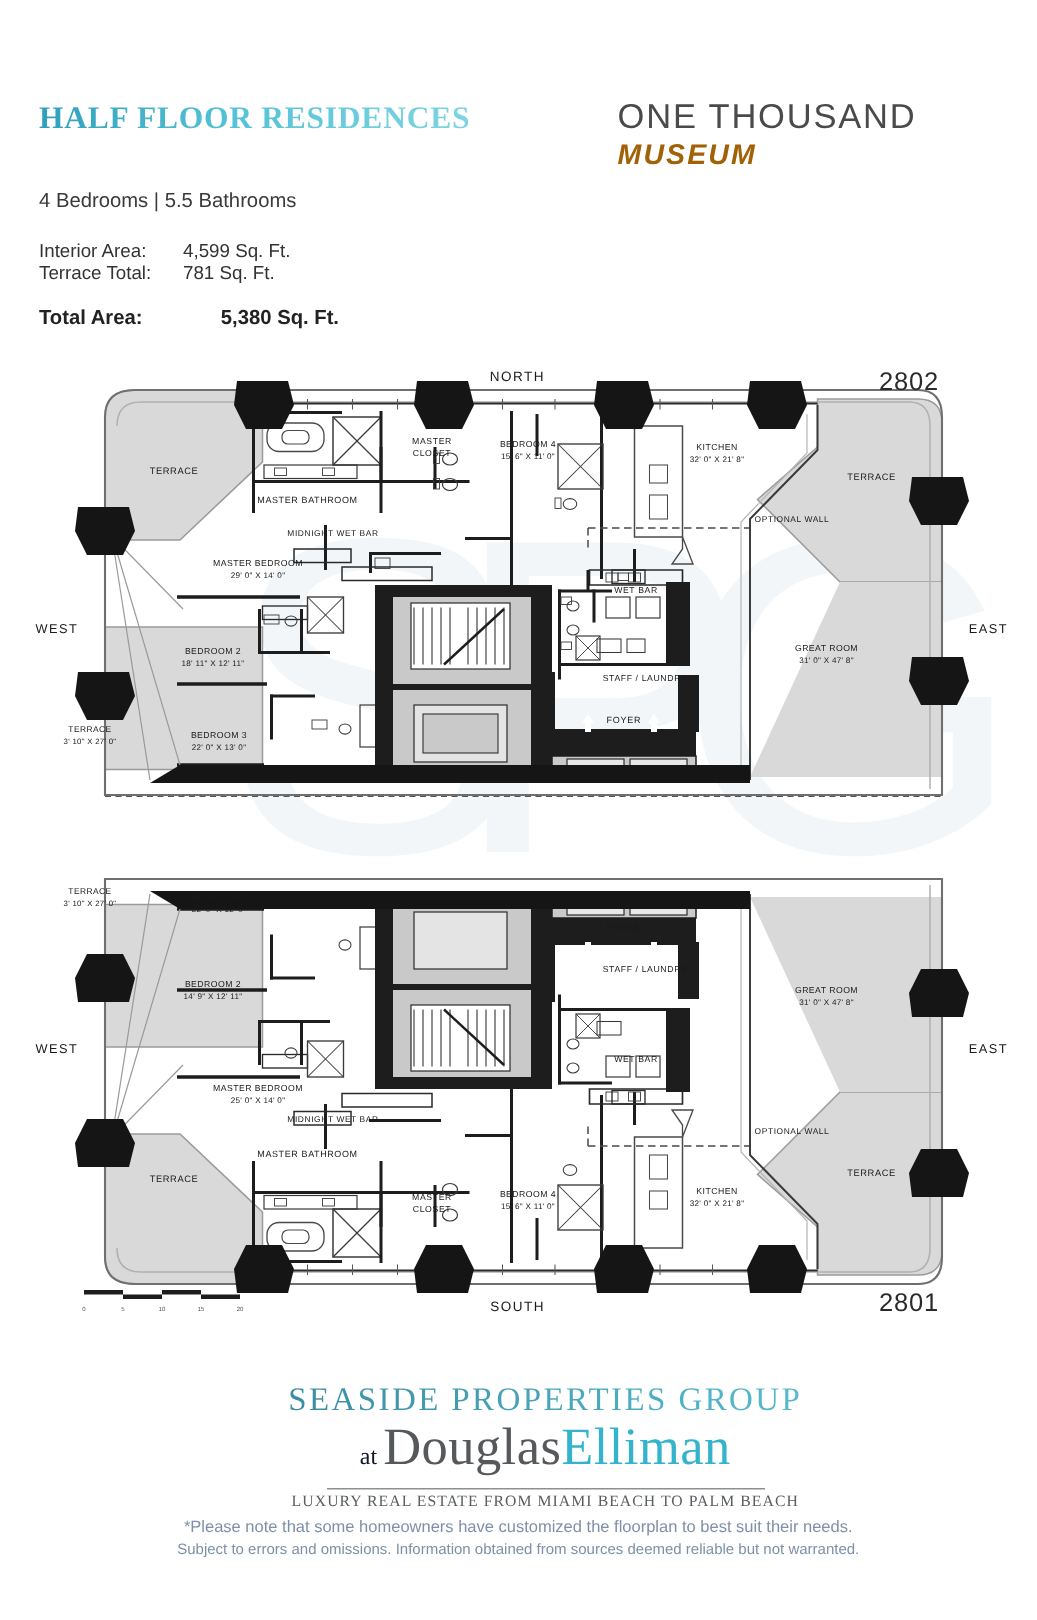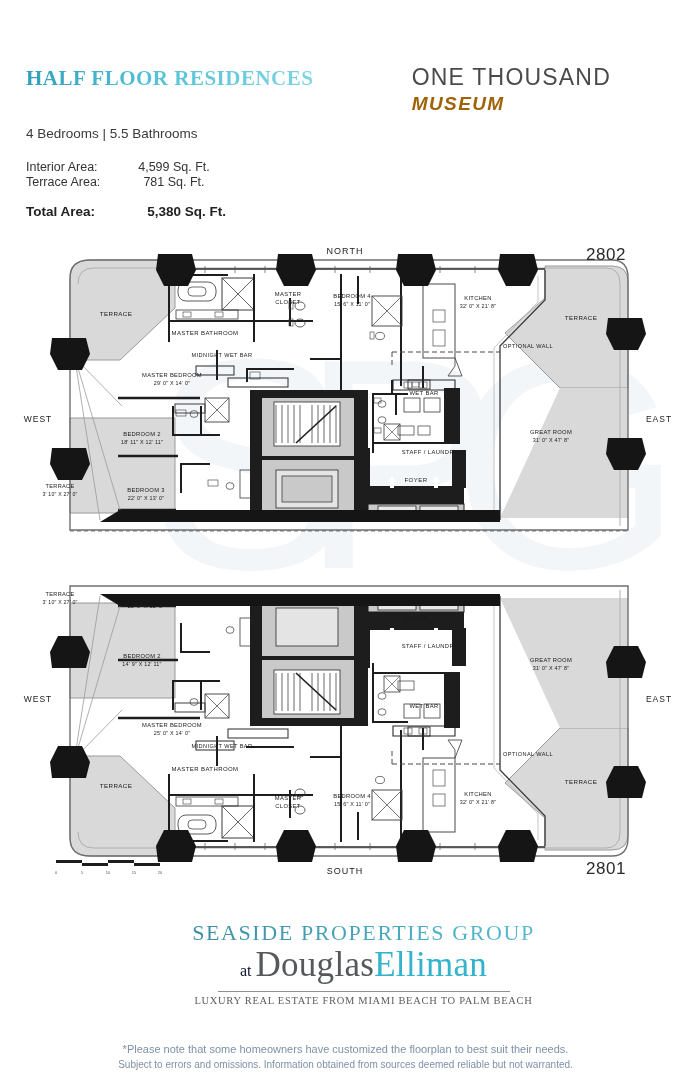--- a/index.html
+++ b/index.html
@@ -25,21 +25,21 @@
     position: absolute; left: 26px; top: 44px;
     font-size: 17.5px; font-weight: bold; color: #2b2b2b; letter-spacing: .2px;
   }
   .hdr-beds {
     position: absolute; left: 26px; top: 74px;
     font-size: 13.5px; color: #3a3a3a;
   }
   .areas { position: absolute; left: 26px; top: 108px; font-size: 12.5px; color: #333; }
   .area-row { display: flex; line-height: 15px; }
   .area-lbl { width: 96px; }
-  .area-val { width: 104px; text-align: center; }
+  .area-val { width: 104px; text-align: left; }
   .total-row { display: flex; margin-top: 14px; font-weight: bold; font-size: 13.5px; color: #222; }
   .total-row .area-lbl { width: 96px; }
   .total-row .area-val { width: 104px; text-align: right; }
 
   .brand { position: absolute; right: 22px; top: 12px; }
   .brand-1 { font-size: 23px; letter-spacing: 1.2px; color: #4a4a4a; font-weight: 300; line-height: 26px; }
   .brand-2 { font-size: 19px; letter-spacing: 1.4px; color: #a16207; font-weight: bold; line-height: 28px; font-style: italic; }
 
   
   .plan { position: absolute; left: 0; top: 238px; width: 691px; height: 650px; }
@@ -58,40 +58,40 @@
   }
   .logo-2 { font-family: "Liberation Serif", serif; line-height: 38px; white-space: nowrap; }
   .logo-at { font-size: 16px; color: #0f172a; }
   .logo-d { font-size: 35px; color: #56595b; letter-spacing: .3px; }
   .logo-e { font-size: 35px; color: #34b3cc; letter-spacing: .3px; }
   .logo-rule { width: 292px; height: 1px; background: #8d8f91; margin: 1px auto 3px auto; }
   .logo-3 {
     font-family: "Liberation Serif", serif;
     font-size: 10.5px; letter-spacing: .7px; color: #5a5d5f;
   }
-  .disclaimer { margin-top: 36px; text-align: center; color: #7e90a8; }
+  .disclaimer { margin-top: 4px; text-align: center; color: #7e90a8; }
   .disc-1 { font-size: 11px; line-height: 15px; }
   .disc-2 { font-size: 10px; line-height: 15px; }
 
   text { font-family: "Liberation Sans", sans-serif; }
 </style>
 </head>
 <body>
 
 <div class="header">
   <div class="hdr-title">HALF FLOOR RESIDENCES</div>
   <div class="hdr-beds">4 Bedrooms | 5.5 Bathrooms</div>
 
   <div class="areas">
     <div class="area-row">
       <span class="area-lbl">Interior Area:</span>
       <span class="area-val">4,599 Sq. Ft.</span>
     </div>
     <div class="area-row">
-      <span class="area-lbl">Terrace Area:</span>
+      <span class="area-lbl">Terrace Total:</span>
       <span class="area-val">781 Sq. Ft.</span>
     </div>
     <div class="total-row">
       <span class="area-lbl">Total Area:</span>
       <span class="area-val">5,380 Sq. Ft.</span>
     </div>
   </div>
 
   <div class="brand">
     <div class="brand-1">ONE THOUSAND</div>

